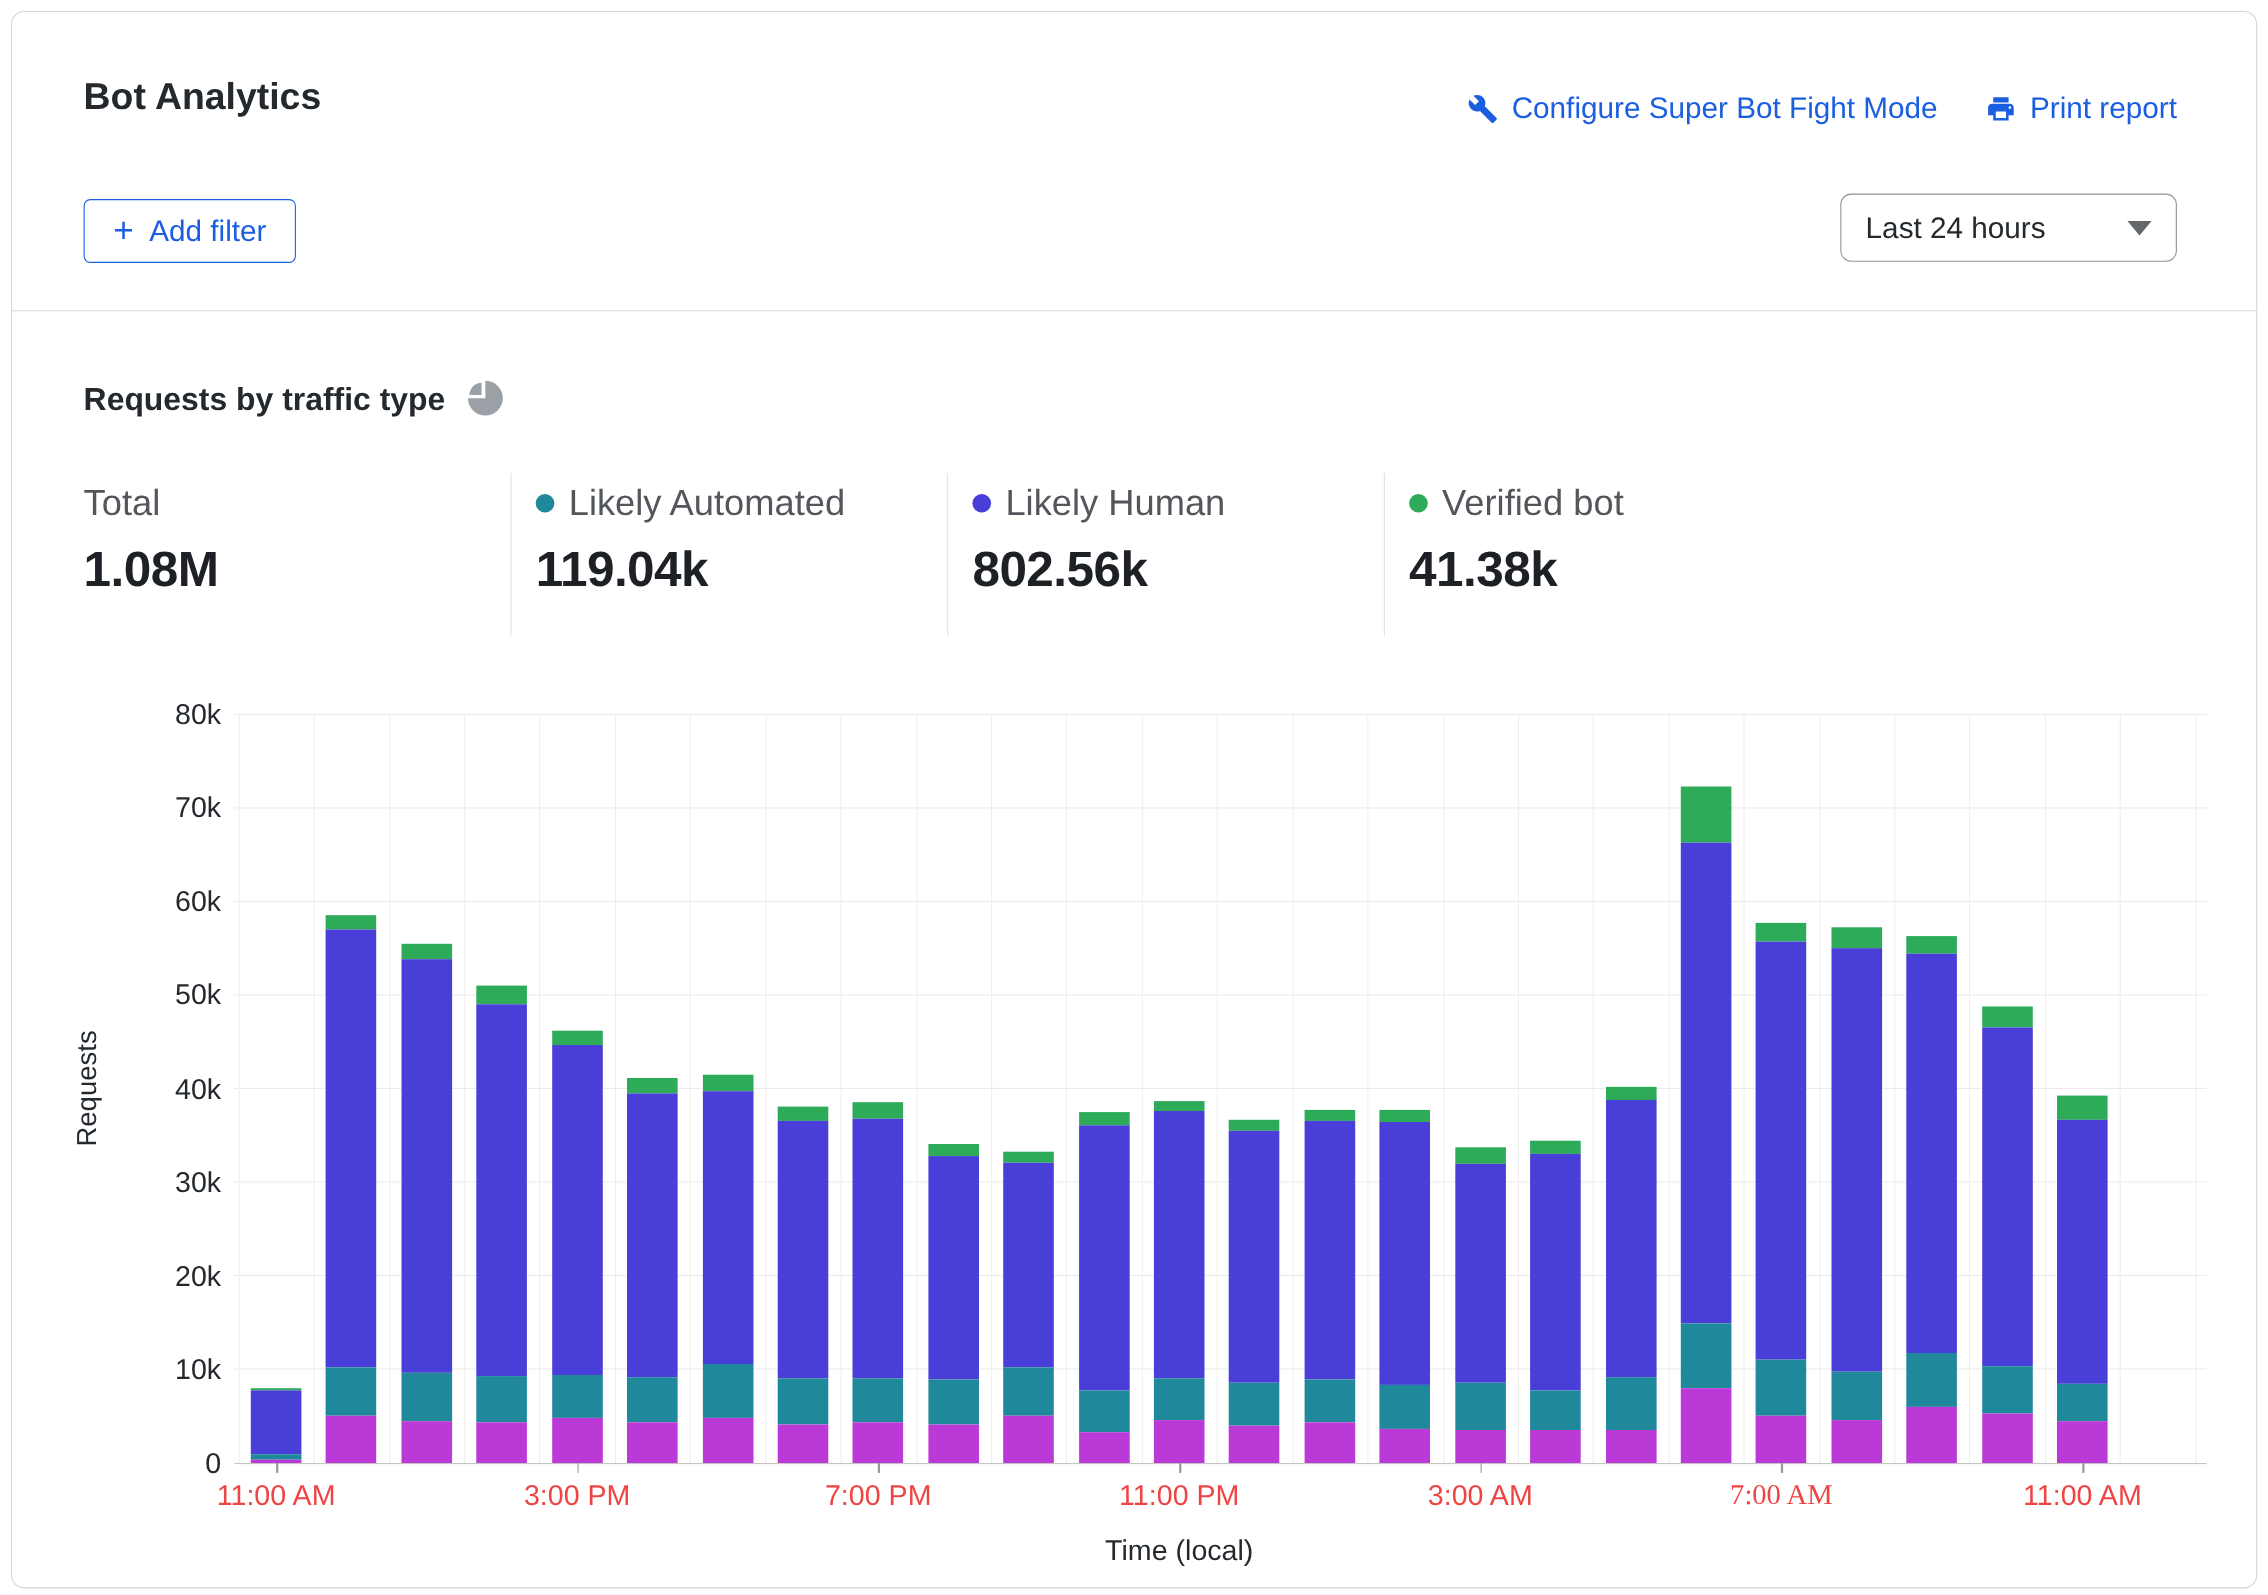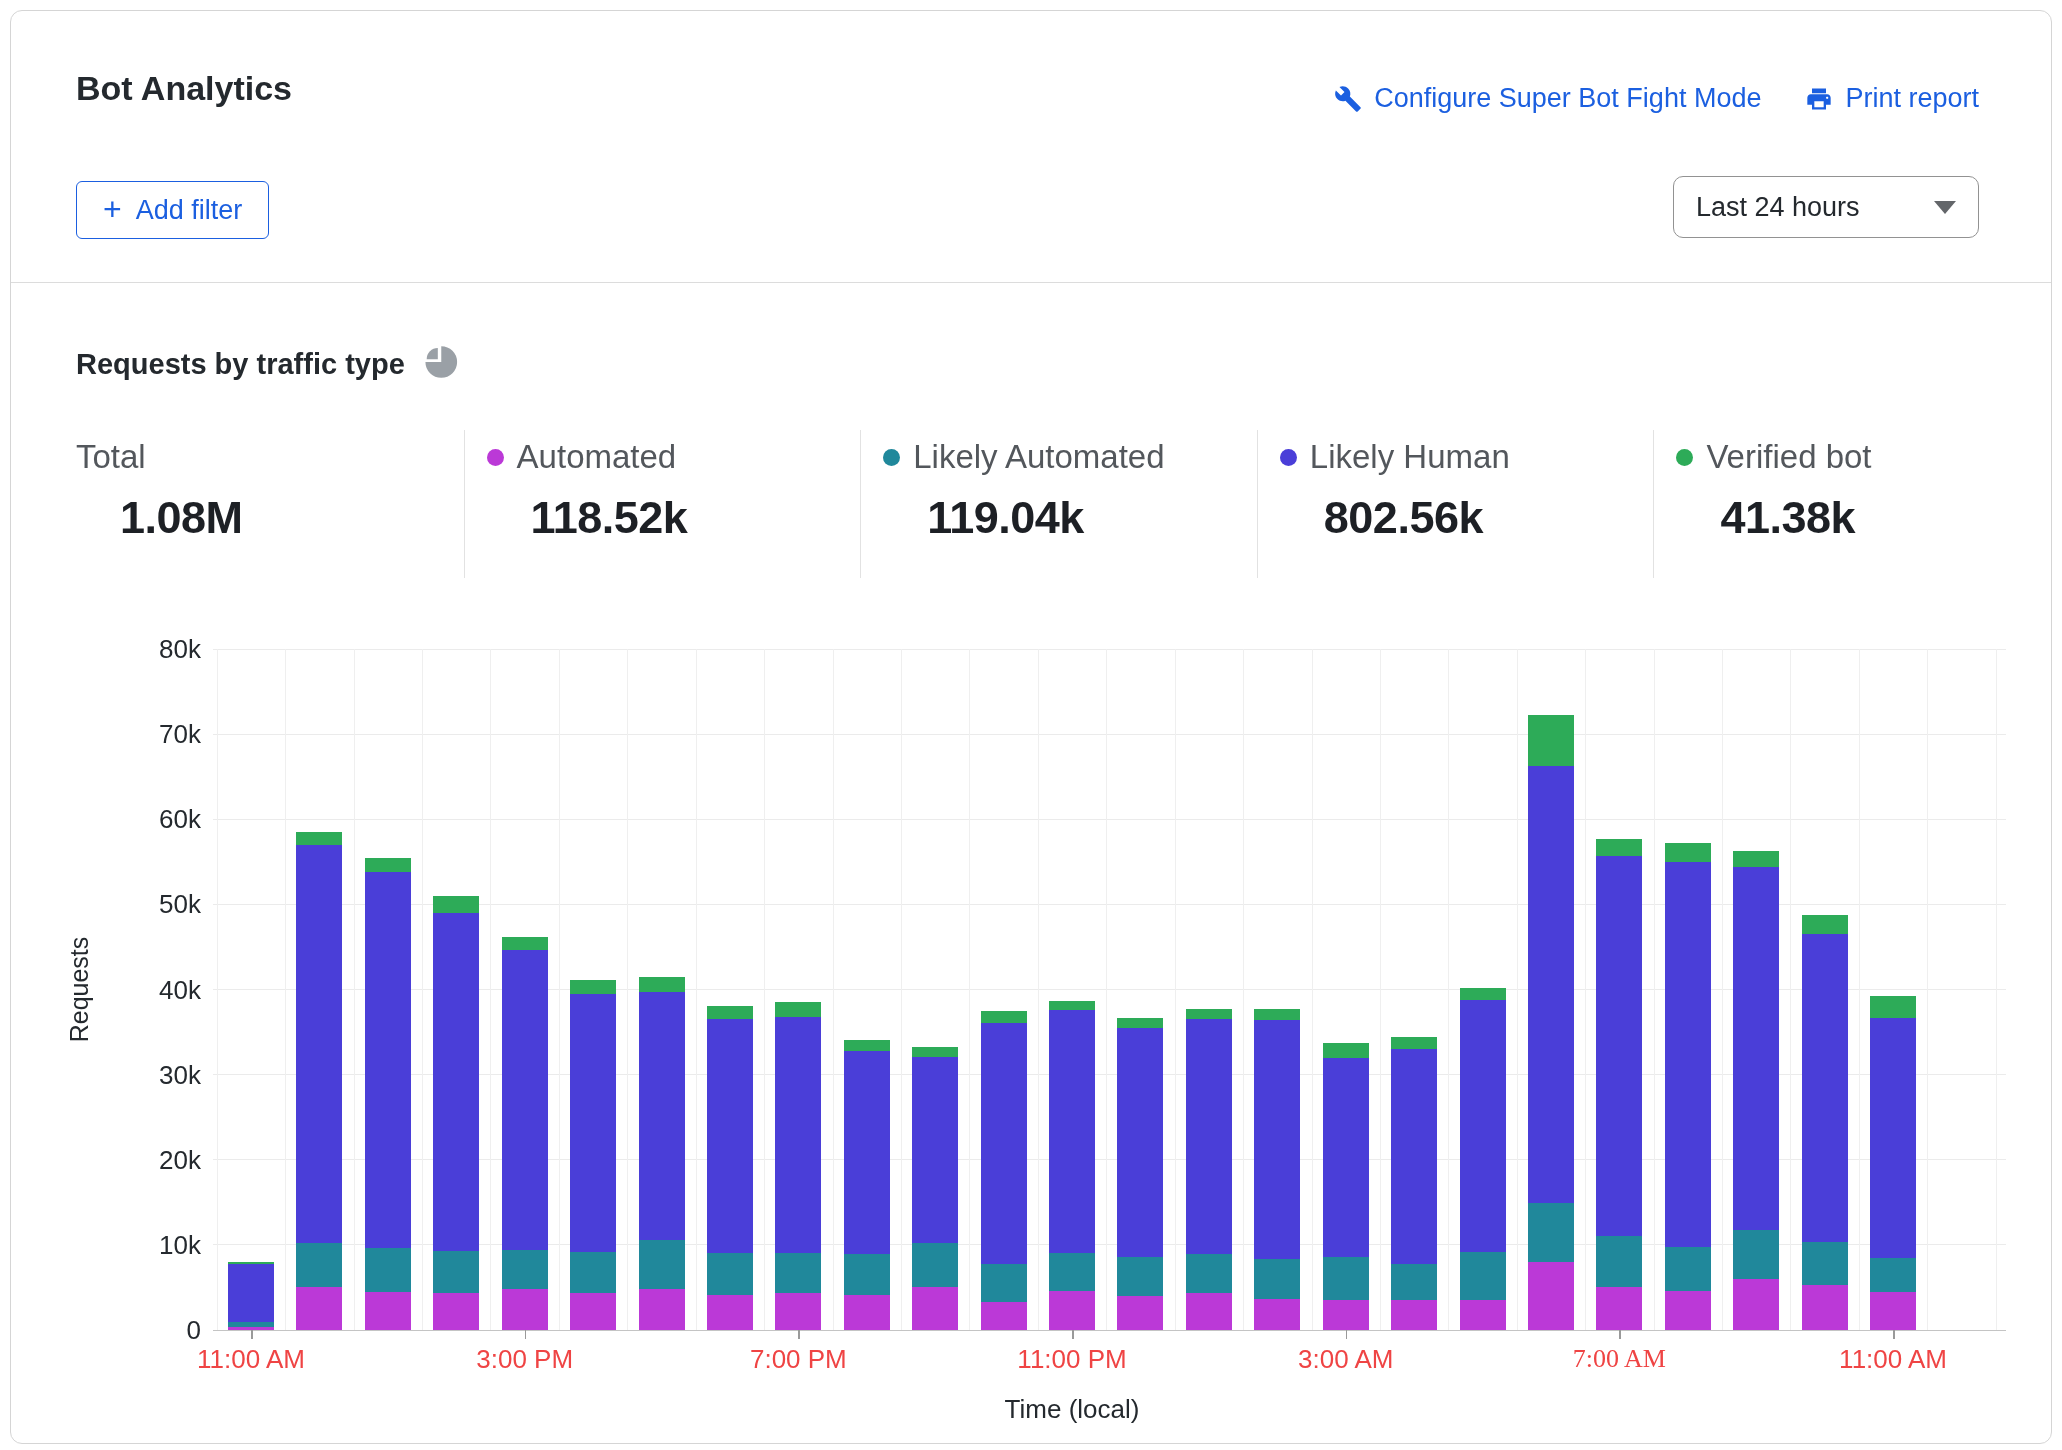--- a/index.html
+++ b/index.html
@@ -27,21 +27,21 @@
   .chart-section { position:relative; height:1161px; }
   .section-title-row { position:absolute; left:65px; top:60px; display:flex; align-items:center; gap:16px; }
   .section-title { font-size:29px; font-weight:700; color:#24292e; }
   
   .stats-row { position:absolute; left:0; top:147px; width:100%; height:148px; display:flex; }
   .stat-col { padding-top:10px; }
   .stat-col + .stat-col { border-left:1px solid #e2e2e2; }
   .stat-head { display:flex; align-items:center; gap:13px; height:34px; }
   .stat-dot { width:17px; height:17px; border-radius:50%; flex:0 0 auto; }
   .stat-label { font-size:33px; color:#53575c; }
-  .stat-value { margin-top:18px; font-size:45px; font-weight:700; color:#1d2025; letter-spacing:-0.5px;margin-left:44px; }
+  .stat-value { margin-top:18px; font-size:45px; font-weight:700; color:#1d2025; letter-spacing:-0.5px; }
   
   .plot { position:absolute; left:202px; top:366px; width:1793px; height:681px; }
   .gridline-h { position:absolute; left:0; width:100%; height:1px; background:#ebebeb; }
   .gridline-h.zero { background:#c4c4c4; }
   .gridline-v { position:absolute; top:0; width:1px; height:100%; background:#efefef; }
   .chart-bar { position:absolute; bottom:0; width:46px; display:flex; flex-direction:column; }
   .bar-seg { width:100%; }
   .ylabel { position:absolute; width:110px; text-align:right; font-size:26px; color:#24292e; }
   .xlabel { position:absolute; transform:translateX(-50%); font-size:26px; color:#ef4444; white-space:nowrap; }
   .xtick { position:absolute; width:1.5px; height:9px; background:#9a9a9a; }
@@ -98,27 +98,20 @@
         </svg>
       </span>
     </div>
 
     <div class="stats-row" id="stats-row">
         <div class="stat-col" style="width: 453px; padding-left: 65px;">
           <div class="stat-head">
             <span class="stat-label">Total</span>
           </div>
           <div class="stat-value">1.08M</div>
-        </div>
-        <div class="stat-col" style="width: 397px; padding-left: 22px;">
-          <div class="stat-head">
-            <span class="stat-dot" style="background: rgb(187, 57, 215);"></span>
-            <span class="stat-label">Automated</span>
-          </div>
-          <div class="stat-value">118.52k</div>
         </div>
         <div class="stat-col" style="width: 397px; padding-left: 22px;">
           <div class="stat-head">
             <span class="stat-dot" style="background: rgb(32, 136, 155);"></span>
             <span class="stat-label">Likely Automated</span>
           </div>
           <div class="stat-value">119.04k</div>
         </div>
         <div class="stat-col" style="width: 397px; padding-left: 22px;">
           <div class="stat-head">

